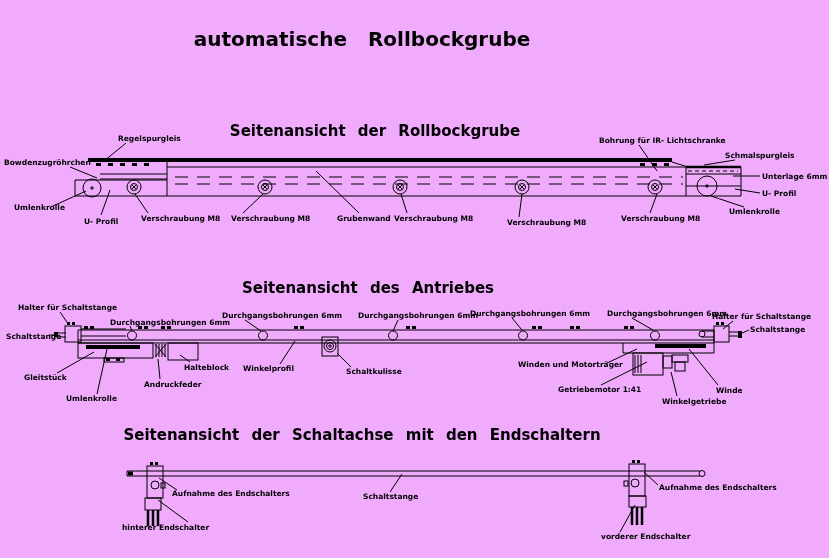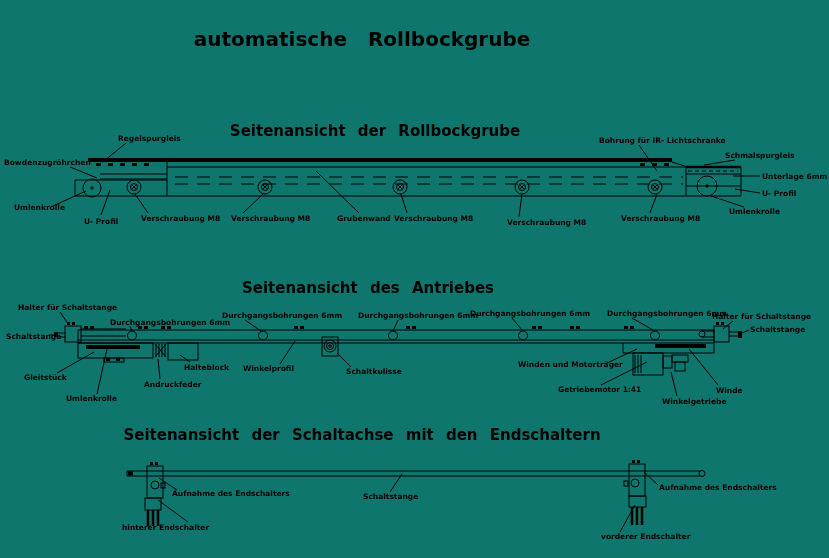--- a/index.html
+++ b/index.html
@@ -1,16 +1,16 @@
 <!DOCTYPE html>
 <html><head>
 <meta charset="utf-8">
 <style>
   html,body{margin:0;padding:0;background:#ffffff;}
-  .stage{position:relative;width:829px;height:558px;background:#0f766e;overflow:hidden;}
+  .stage{position:relative;width:829px;height:558px;background:#f0abfc;overflow:hidden;}
   svg{display:block;}
   .d{stroke:#000;fill:none;stroke-width:1;}
   .thick{stroke:#000;fill:none;stroke-width:4;}
   .med{stroke:#000;fill:none;stroke-width:2.5;}
   .fillb{fill:#000;stroke:none;}
   .lbl{font-family:"DejaVu Sans",sans-serif;font-size:7.5px;font-weight:bold;fill:#000;}
   .title-main{font-family:"DejaVu Sans",sans-serif;font-size:20px;font-weight:bold;fill:#000;word-spacing:14px;}
   .title-sec{font-family:"DejaVu Sans",sans-serif;font-size:15px;font-weight:bold;fill:#000;word-spacing:7px;}
 </style>
 </head>

